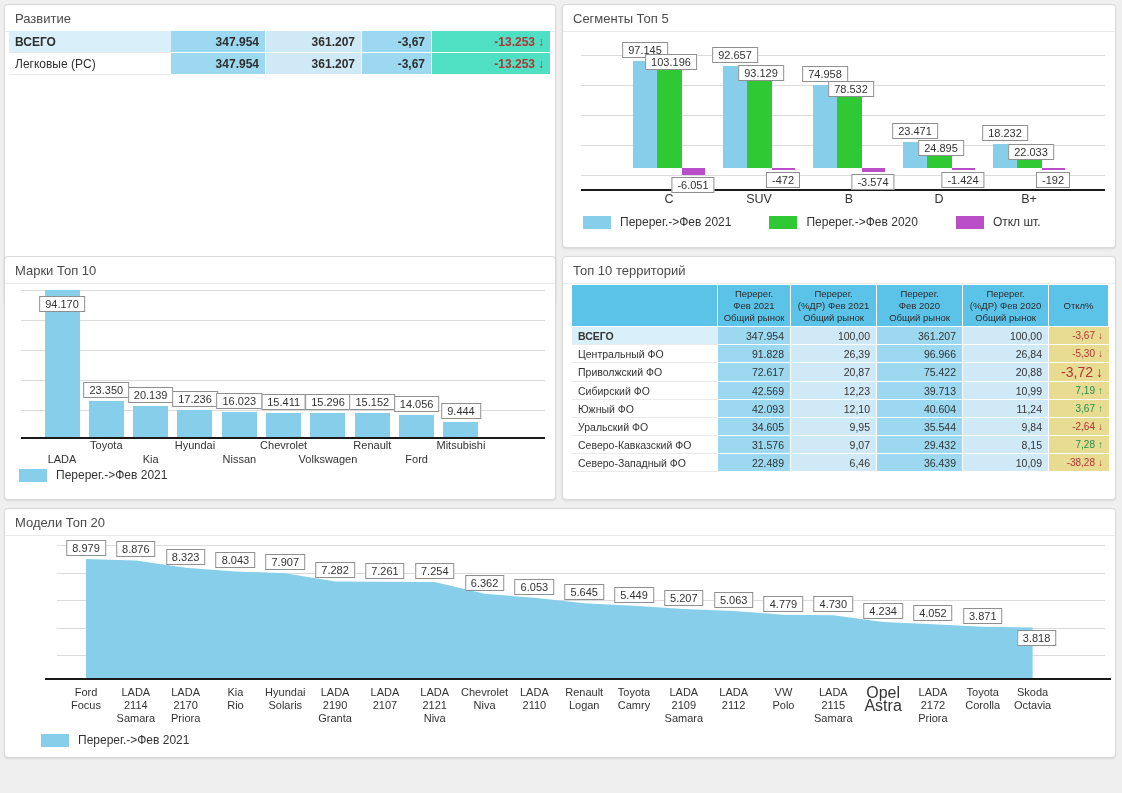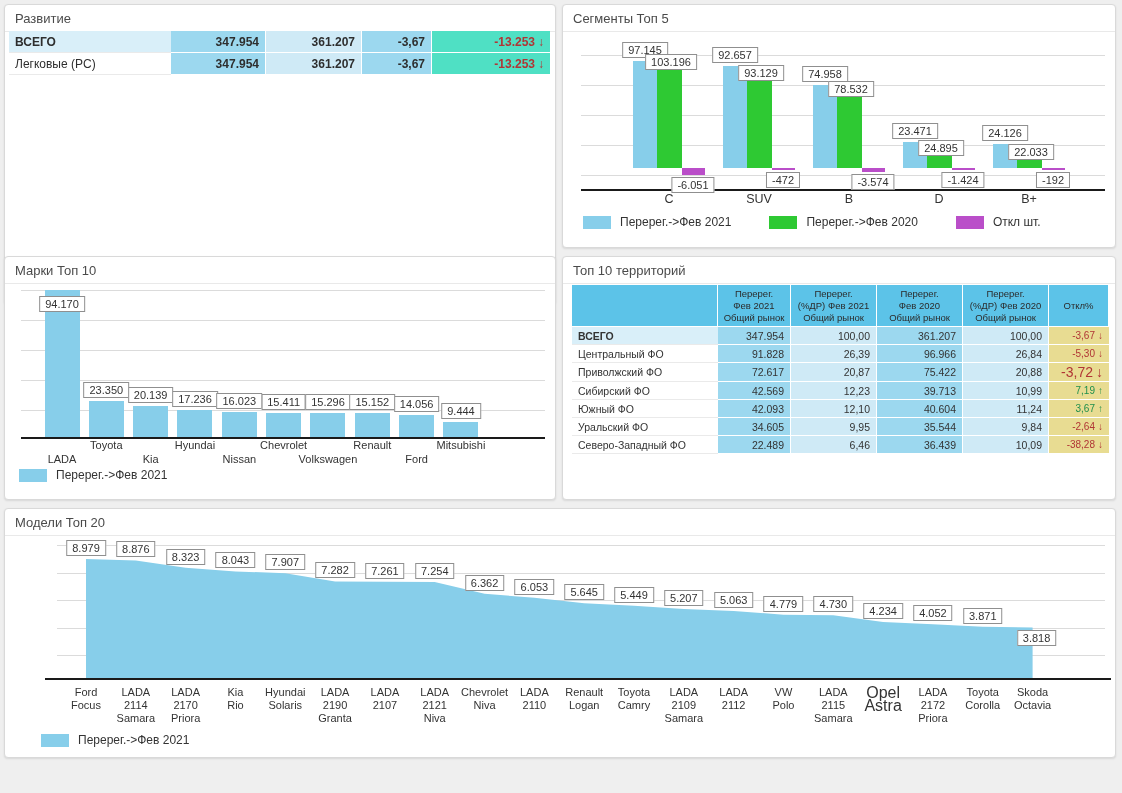--- a/index.html
+++ b/index.html
@@ -112,21 +112,21 @@
       <div class="bar" style="left: 340px; width: 24px; top: 110.072px; height: 25.9283px; background: rgb(135, 206, 234);"></div>
       <div class="bar" style="left: 364px; width: 25px; top: 108.499px; height: 27.5014px; background: rgb(46, 201, 51);"></div>
       <div class="bar" style="left: 389px; width: 23px; top: 136px; height: 1.57308px; background: rgb(186, 78, 201);"></div>
       <div class="val-box" style="left: 352px; top: 91.0717px;">23.471</div>
       <div class="val-box" style="left: 378px; top: 108.499px;">24.895</div>
       <div class="val-box" style="left: 400px; top: 139.573px;">-1.424</div>
       <div class="cat-label" style="left: 376px; top: 160px; font-size: 12.5px;">D</div>
       <div class="bar" style="left: 430px; width: 24px; top: 111.872px; height: 24.1276px; background: rgb(135, 206, 234);"></div>
       <div class="bar" style="left: 454px; width: 25px; top: 111.66px; height: 24.3397px; background: rgb(46, 201, 51);"></div>
       <div class="bar" style="left: 479px; width: 23px; top: 136px; height: 1.5px; background: rgb(186, 78, 201);"></div>
-      <div class="val-box" style="left: 442px; top: 92.8724px;">24.126</div>
+      <div class="val-box" style="left: 442px; top: 92.8724px;">18.232</div>
       <div class="val-box" style="left: 468px; top: 111.66px;">22.033</div>
       <div class="val-box" style="left: 490px; top: 139.5px;">-192</div>
       <div class="cat-label" style="left: 466px; top: 160px; font-size: 12.5px;">B+</div>
       <div class="legend" style="left: 20px; top: 183px;">
         <div class="legend-item">
           <div class="legend-sw" style="background: rgb(135, 206, 234);"></div>
           <div>Перерег.-&gt;Фев 2021</div>
         </div>
         <div class="legend-item">
           <div class="legend-sw" style="background: rgb(46, 201, 51);"></div>
@@ -257,20 +257,28 @@
             <td class="c-light num" style="color:#333;padding-left:40px;">11,24</td>
             <td class="c-yellow num pos" style="font-size:10px;">3,67<span class="arrow">↑</span></td>
           </tr>
           <tr style="height:18px;font-size:10.5px;">
             <td class="lbl" style="font-weight:400;background:#fff;color:#333;">Уральский ФО</td>
             <td class="c-med num" style="color:#333;">34.605</td>
             <td class="c-light num" style="color:#333;">9,95</td>
             <td class="c-med num" style="color:#333;">35.544</td>
             <td class="c-light num" style="color:#333;">9,84</td>
             <td class="c-yellow num neg" style="font-size:10px;">-2,64<span class="arrow">↓</span></td>
+          </tr>
+          <tr style="height:18px;font-size:10.5px;">
+            <td class="lbl" style="font-weight:400;background:#fff;color:#333;">Северо-Кавказский ФО</td>
+            <td class="c-med num" style="color:#333;">31.576</td>
+            <td class="c-light num" style="color:#333;">9,07</td>
+            <td class="c-med num" style="color:#333;">29.432</td>
+            <td class="c-light num" style="color:#333;">8,15</td>
+            <td class="c-yellow num pos" style="font-size:10px;">7,28<span class="arrow">↑</span></td>
           </tr>
           <tr style="height:18px;font-size:10.5px;">
             <td class="lbl" style="font-weight:400;background:#fff;color:#333;">Северо-Западный ФО</td>
             <td class="c-med num" style="color:#333;">22.489</td>
             <td class="c-light num" style="color:#333;">6,46</td>
             <td class="c-med num" style="color:#333;">36.439</td>
             <td class="c-light num" style="color:#333;">10,09</td>
             <td class="c-yellow num neg" style="font-size:10px;">-38,28<span class="arrow">↓</span></td>
           </tr>
         </tbody>

